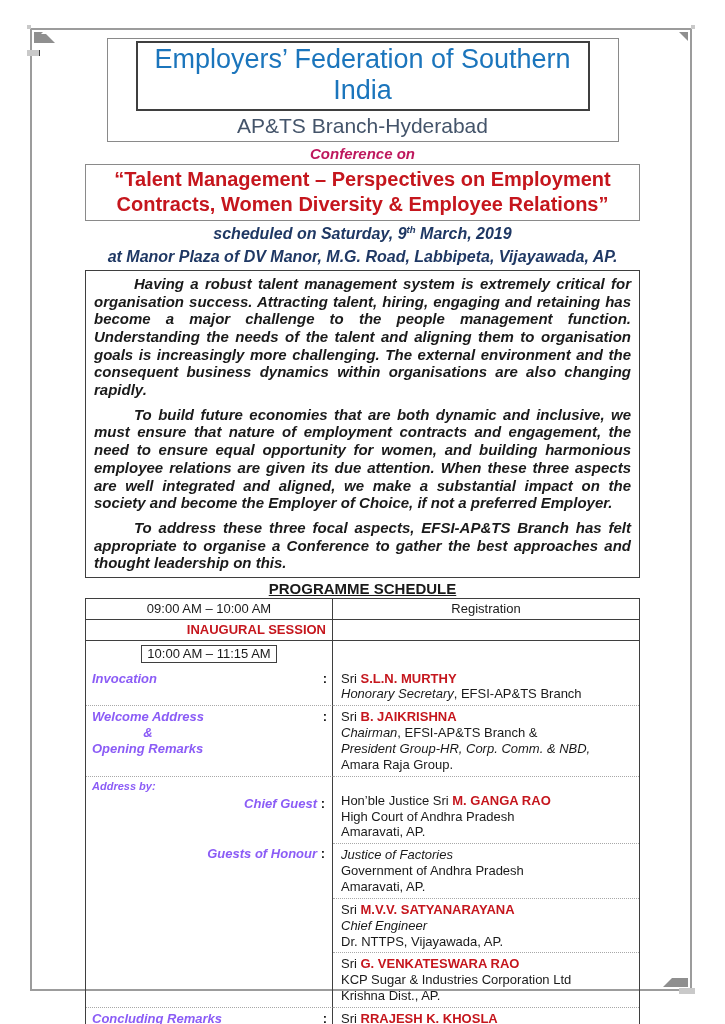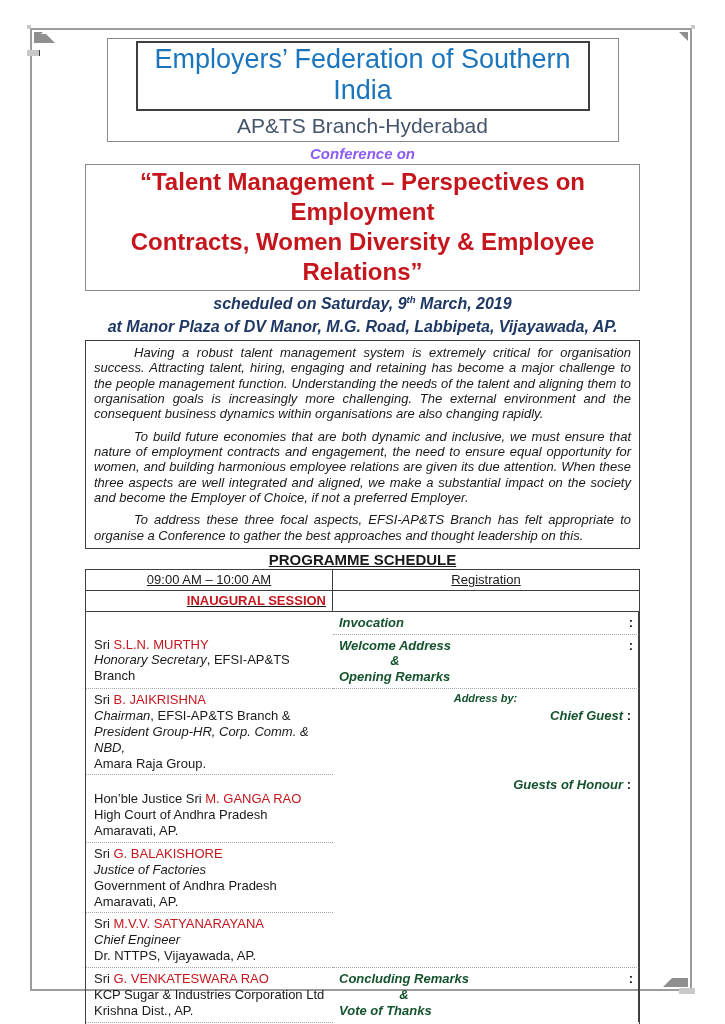--- a/index.html
+++ b/index.html
@@ -20,56 +20,56 @@
   .cdot.tl{left:-5px;top:-5px}.cdot.tr{right:-5px;top:-5px}
   .cdot.bl{left:-5px;bottom:-5px}.cdot.br{right:-5px;bottom:-5px}
 
   .content{position:absolute;left:85px;top:38px;width:555px;}
 
   .org-box{width:512px;margin:0 auto;border:1px solid #8a8a8a;text-align:center;padding-bottom:1px;box-sizing:border-box;}
   .org-title-box{margin:2px 28px 1px;border:2px solid #3f3f3f;padding:1px 0 3px;}
   .org-title{font-size:27px;font-weight:normal;color:#1B75BC;line-height:1.15;letter-spacing:0;}
   .branch{font-size:21px;color:#44546A;line-height:1.2;padding:1px 0 2px;}
 
-  .conf-on{text-align:center;color:#8b5cf6;font-weight:bold;font-style:italic;font-size:15px;margin:3px 0 2px;}
+  .conf-on{text-align:center;color:#be185d;font-weight:bold;font-style:italic;font-size:15px;margin:3px 0 2px;}
 
   .conf-title-box{border:1px solid #8a8a8a;text-align:center;color:#C5161D;font-weight:bold;
-    font-size:24px;line-height:1.25;padding:2px 0 3px;}
+    font-size:20px;line-height:1.25;padding:2px 0 3px;}
 
   .dline{text-align:center;color:#1F3864;font-weight:bold;font-style:italic;font-size:16px;margin-top:3px;line-height:1.2;}
   .dline sup{font-size:0.6em;}
   .vline{margin-bottom:4px;}
 
-  .intro-box{border:1px solid #3f3f3f;padding:1px 8px 5px;font-weight:normal;font-style:italic;
-    font-size:13px;line-height:1.18;text-align:justify;}
+  .intro-box{border:1px solid #3f3f3f;padding:1px 8px 5px;font-weight:bold;font-style:italic;
+    font-size:15px;line-height:1.18;text-align:justify;}
   .intro-box p{margin:7px 0 0;text-indent:40px;}
   .intro-box p:first-child{margin-top:3px;}
 
   .sched-heading{text-align:center;font-weight:bold;font-size:15px;text-decoration:underline;margin:2px 0 1px;}
 
   .ptable{border:1px solid #3f3f3f;font-size:13px;line-height:1.22;}
-  .trow{display:grid;grid-template-columns:247px 1fr;text-decoration:underline;}
+  .trow{display:grid;grid-template-columns:247px 1fr;}
   .hline{border-top:1px solid #3f3f3f;}
   .cl{border-right:1px solid #3f3f3f;padding:2px 6px;box-sizing:border-box;}
   .cr{padding:2px 8px;box-sizing:border-box;}
   .center{text-align:center;}
   .red{color:#C5161D;text-align:right;}
-  .rlabel{color:#14532d;font-weight:bold;font-style:italic;}
+  .rlabel{color:#8b5cf6;font-weight:bold;font-style:italic;}
   .bigrow{display:grid;grid-template-columns:247px 1fr;border-top:1px solid #3f3f3f;}
   .bl{border-right:1px solid #3f3f3f;padding:3px 6px;box-sizing:border-box;position:relative;}
   .br{padding:3px 8px;box-sizing:border-box;}
   .dt{border-top:1px dotted #a8a8a8;}
   .colon{position:absolute;right:5px;top:3px;font-weight:bold;color:#1a1a1a;}
-  .sname{color:#C5161D;font-weight:normal;}
+  .sname{color:#C5161D;font-weight:bold;}
   .it{font-style:italic;}
   .timebox{width:fit-content;margin:1px auto 2px;border:1px solid #3f3f3f;padding:0 5px;text-align:center;}
   .stack{width:fit-content;}
   .stack .amp{text-align:center;}
   .glabel{text-align:right;padding-right:1px;}
-  .addrby{font-size:11px;margin-bottom:3px;text-align:center;}
+  .addrby{font-size:11px;margin-bottom:3px;}
   .guestpad{padding-top:16px;}
   .spk{margin:0;}
 </style>
 </head>
 <body>
 
 <div class="frame">
   <div class="corner tl"></div>
   <div class="corner tr"></div>
   <div class="corner bl"></div>
@@ -114,20 +114,23 @@
       <div class="cr center">Registration</div>
     </div>
 
     <div class="trow hline">
       <div class="cl center red" style="font-weight:bold;">INAUGURAL SESSION</div>
       <div class="cr"></div>
     </div>
 
     <div class="bigrow">
 
+      <div class="bl">
+        <div class="timebox">10:00 AM – 11:15 AM</div>
+      </div>
       <div class="br"></div>
 
       <div class="bl">
         <span class="rlabel">Invocation</span>
         <span class="colon">:</span>
       </div>
       <div class="br">
         <div class="spk"><span>Sri </span><span class="sname">S.L.N. MURTHY</span></div>
         <div class="spk"><span class="it">Honorary Secretary</span><span>, EFSI-AP&amp;TS Branch</span></div>
       </div>
@@ -154,21 +157,20 @@
       <div class="br dt guestpad">
         <div class="spk"><span>Hon’ble Justice Sri </span><span class="sname">M. GANGA RAO</span></div>
         <div class="spk">High Court of Andhra Pradesh</div>
         <div class="spk">Amaravati, AP.</div>
       </div>
 
       <div class="bl">
         <div class="glabel"><span class="rlabel">Guests of Honour</span> <span style="font-weight:bold;">:</span></div>
       </div>
       <div class="br dt">
-        <div class="spk"><span>Sri </span><span class="sname">G. BALAKISHORE</span></div>
         <div class="spk it">Justice of Factories</div>
         <div class="spk">Government of Andhra Pradesh</div>
         <div class="spk">Amaravati, AP.</div>
       </div>
 
       <div class="bl"></div>
       <div class="br dt">
         <div class="spk"><span>Sri </span><span class="sname">M.V.V. SATYANARAYANA</span></div>
         <div class="spk it">Chief Engineer</div>
         <div class="spk">Dr. NTTPS, Vijayawada, AP.</div>

